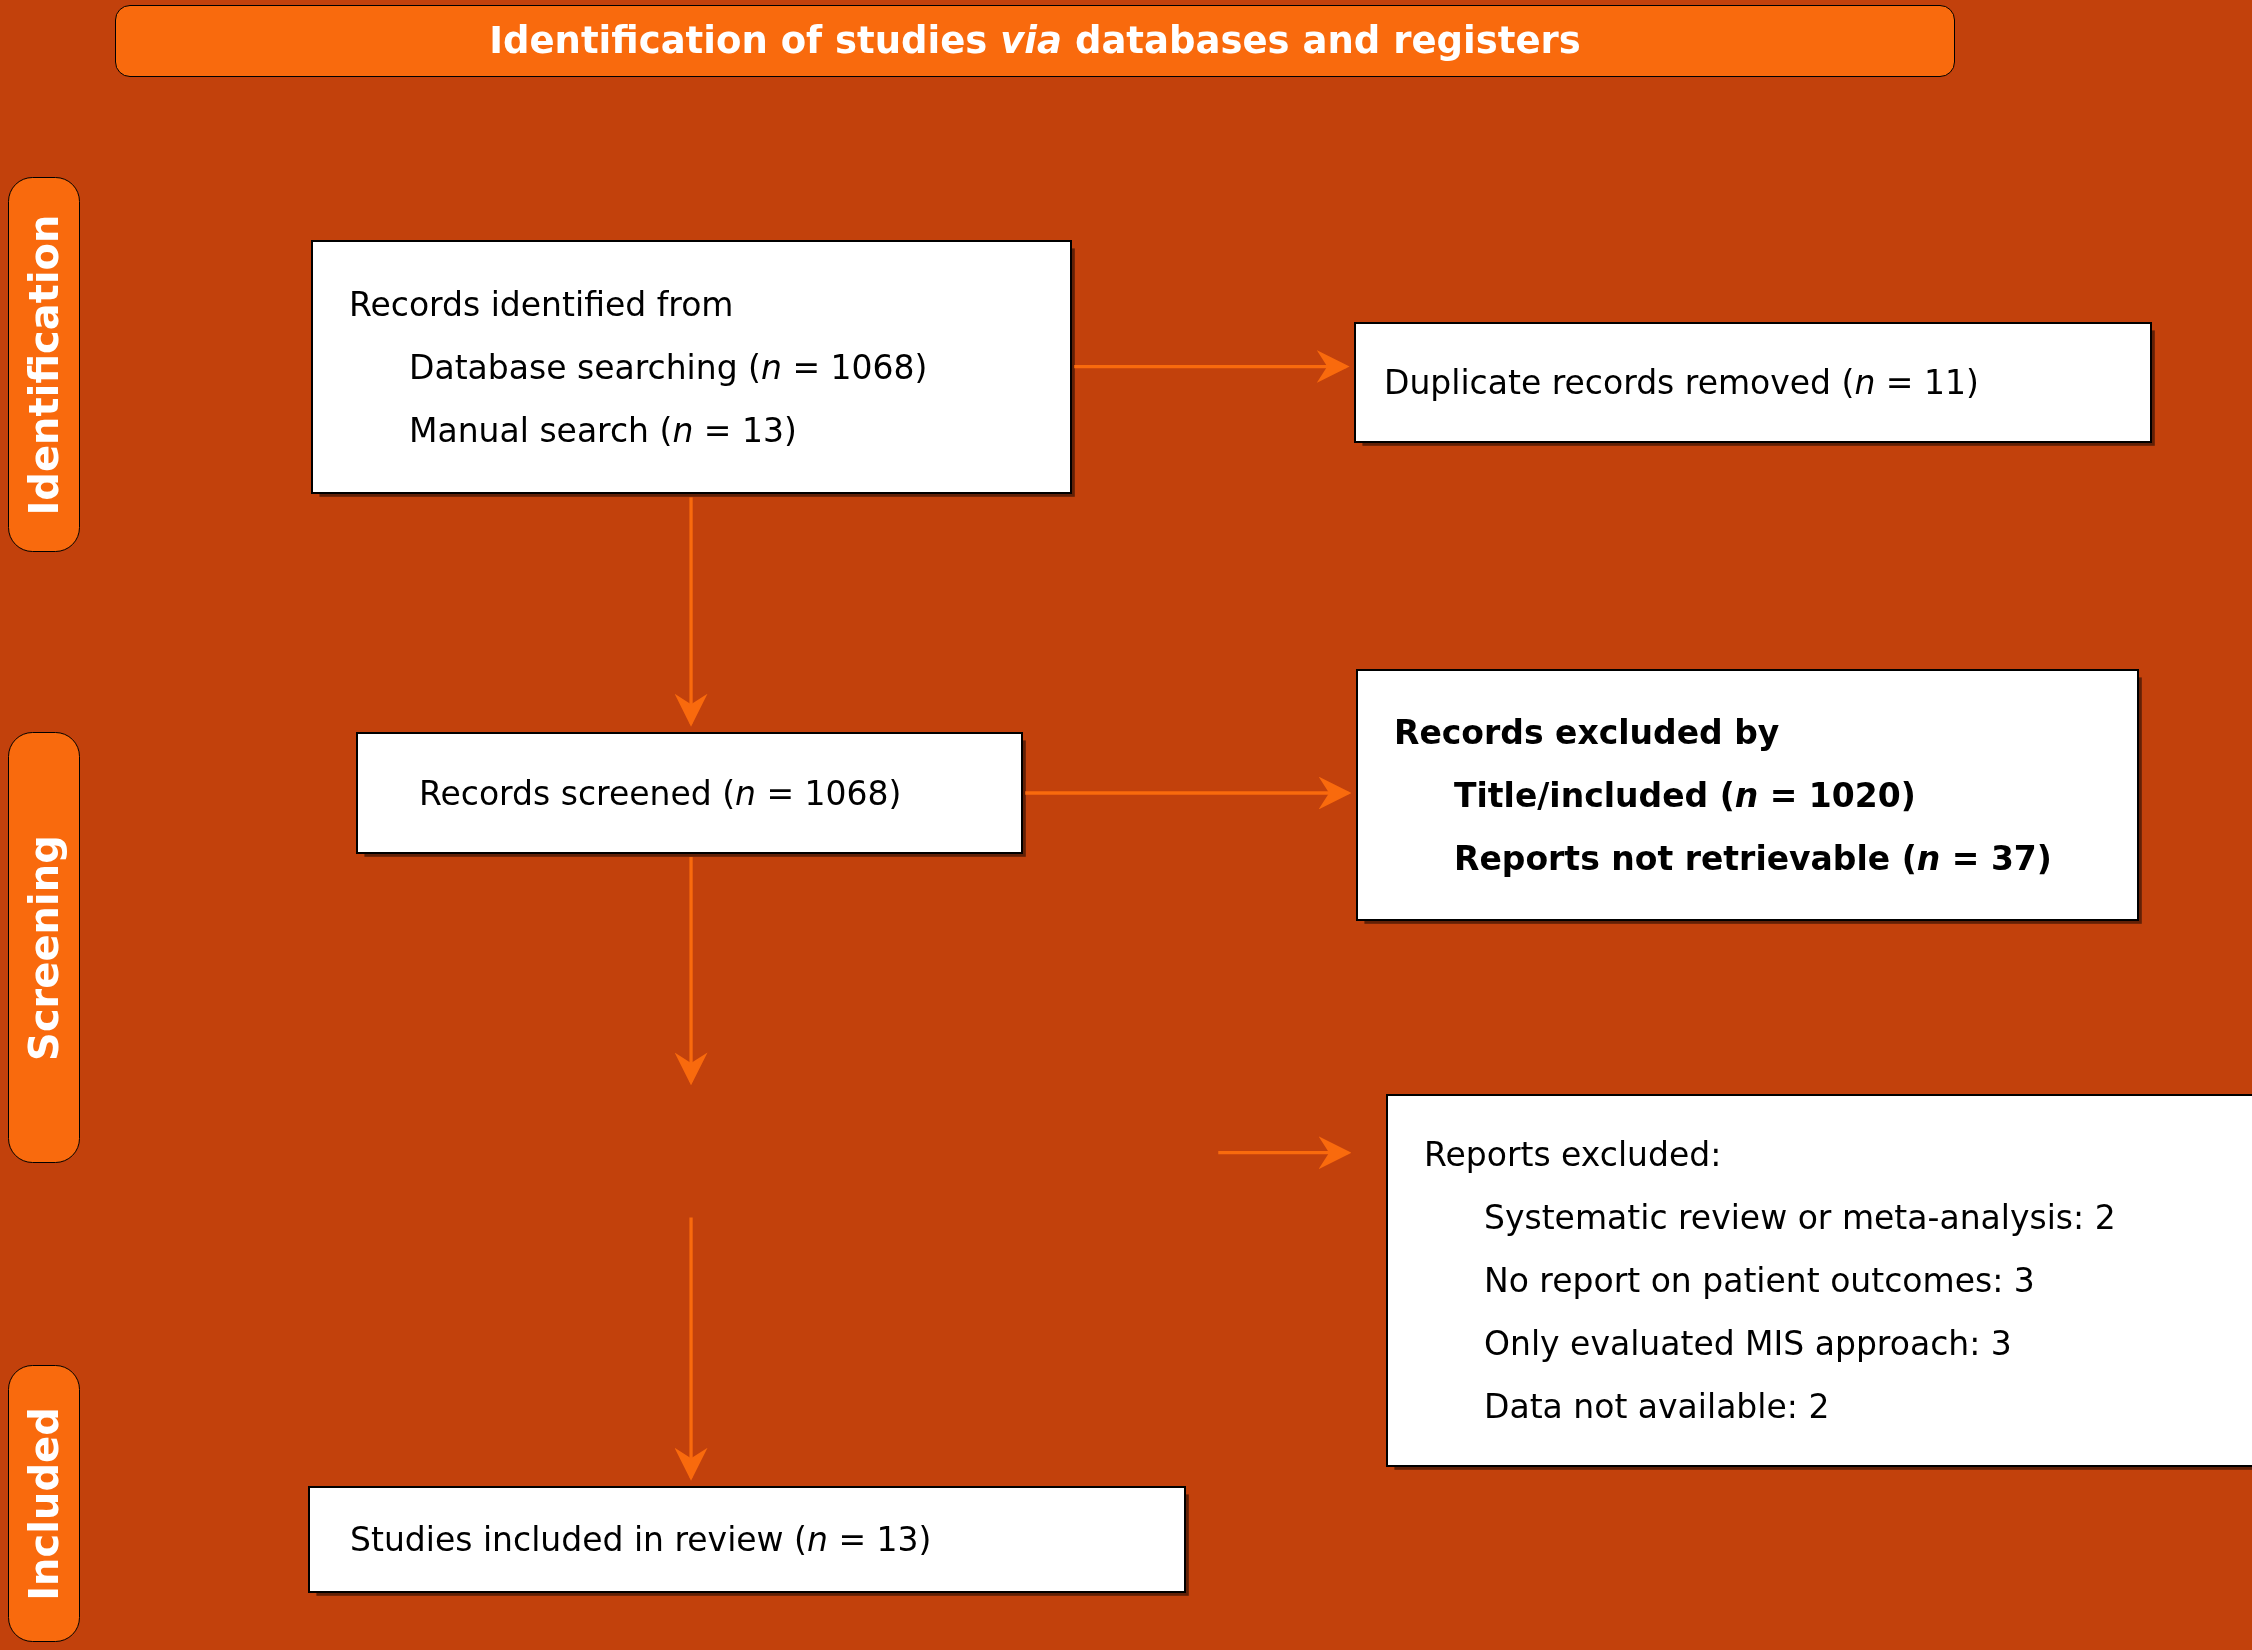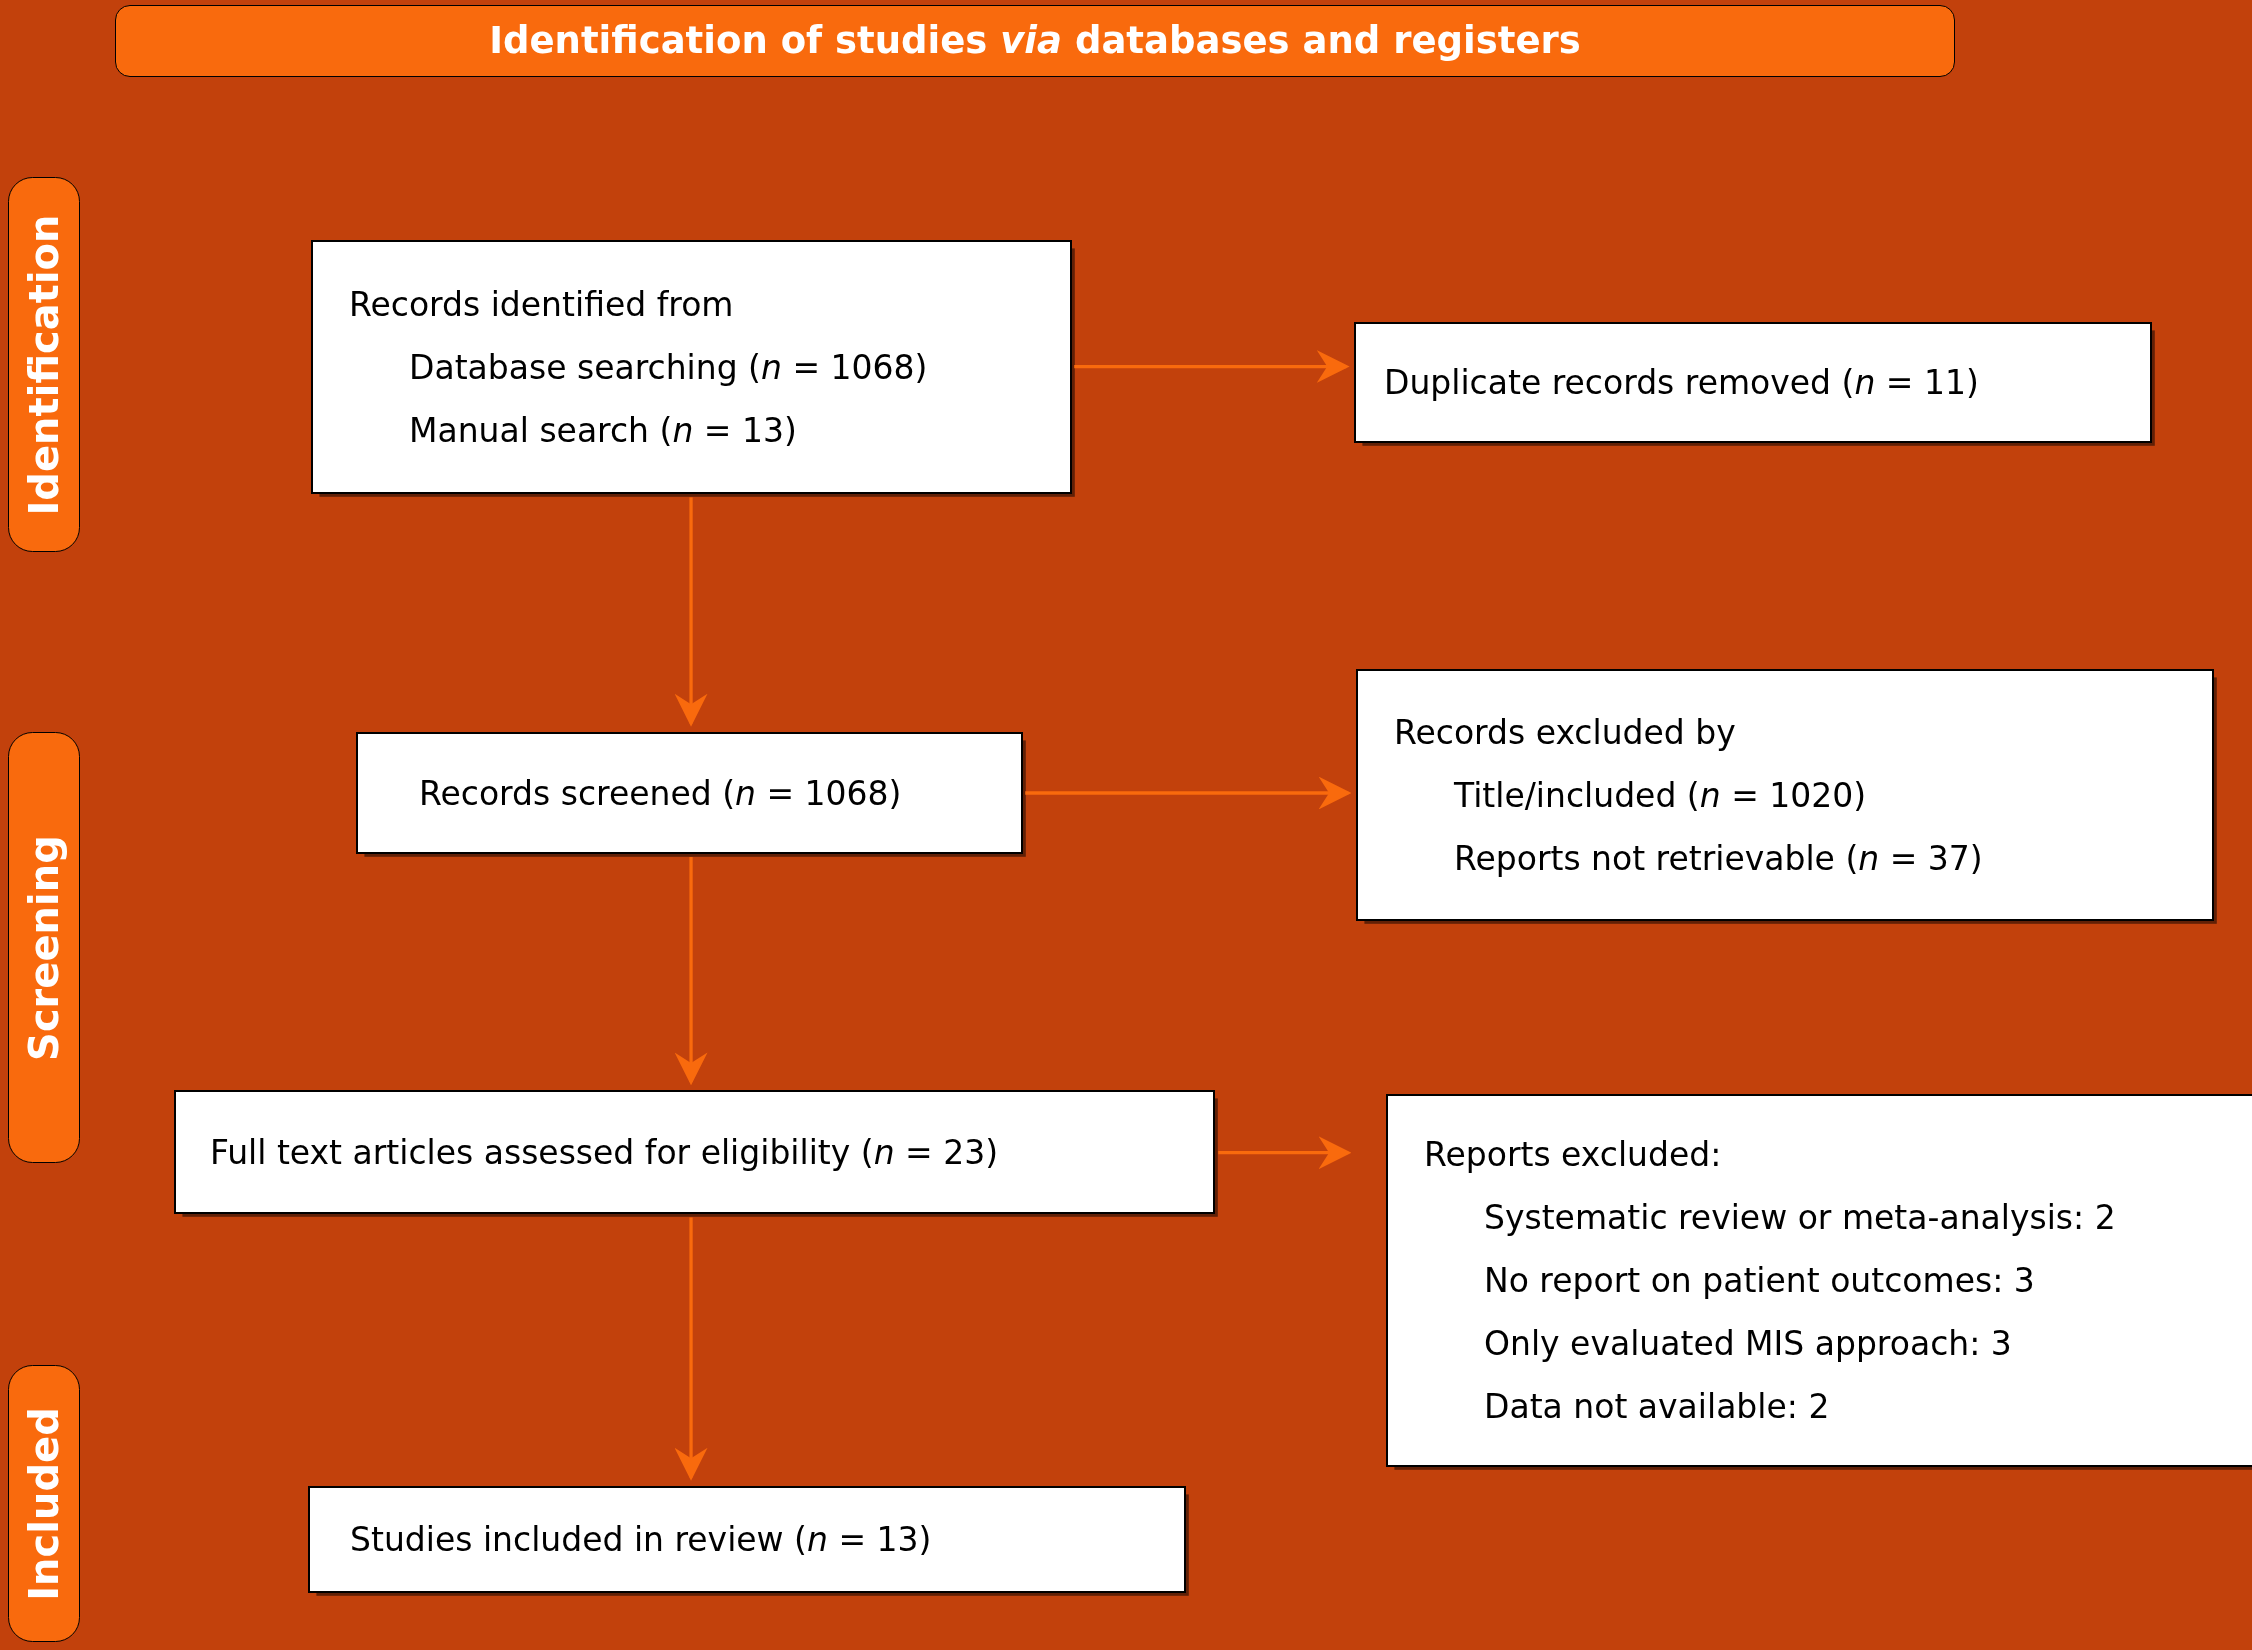--- a/index.html
+++ b/index.html
@@ -41,21 +41,21 @@
     font-size:33px;line-height:63px;
     display:flex;flex-direction:column;justify-content:center;
     box-sizing:border-box;
   }
   .wbox .line{white-space:nowrap;}
   .wbox .indent{padding-left:60px;}
   .nvar{font-style:italic;}
   .b-identified{left:311px;top:240px;width:761px;height:254px;padding-left:36px;}
   .b-duplicates{left:1354px;top:322px;width:798px;height:121px;padding-left:28px;}
   .b-screened{left:356px;top:732px;width:667px;height:122px;padding-left:61px;}
-  .b-excluded-records{left:1356px;top:669px;width:858px;height:252px;padding-left:36px;}
+  .b-excluded-records{left:1356px;top:669px;width:783px;height:252px;padding-left:36px;font-weight:bold;}
   .b-fulltext{left:174px;top:1090px;width:1041px;height:124px;padding-left:34px;}
   .b-excluded-reports{left:1356px;top:1094px;width:878px;height:373px;padding-left:36px;margin-left:30px;}
   .b-included{left:308px;top:1486px;width:878px;height:107px;padding-left:40px;}
   
   .arrows{position:absolute;left:0;top:0;width:2252px;height:1651px;pointer-events:none;}
   .arrow{stroke:var(--arrow,#F96A0D);stroke-width:3.5;fill:none;}
 </style>
 </head>
 <body>
 
@@ -88,23 +88,20 @@
   <div class="wbox b-screened">
     <div class="line"><span>Records screened (</span><span class="nvar">n</span><span> = 1068)</span></div>
   </div>
 
   <div class="wbox b-excluded-records">
     <div class="line"><span>Records excluded by</span></div>
     <div class="line indent"><span>Title/included (</span><span class="nvar">n</span><span> = 1020)</span></div>
     <div class="line indent"><span>Reports not retrievable (</span><span class="nvar">n</span><span> = 37)</span></div>
   </div>
 
-  <div class="wbox b-fulltext">
-    <div class="line"><span>Full text articles assessed for eligibility (</span><span class="nvar">n</span><span> = 23)</span></div>
-  </div>
 
   <div class="wbox b-excluded-reports">
     <div class="line"><span>Reports excluded:</span></div>
     <div class="line indent"><span>Systematic review or meta-analysis: 2</span></div>
     <div class="line indent"><span>No report on patient outcomes: 3</span></div>
     <div class="line indent"><span>Only evaluated MIS approach: 3</span></div>
     <div class="line indent"><span>Data not available: 2</span></div>
   </div>
 
   <div class="wbox b-included">

